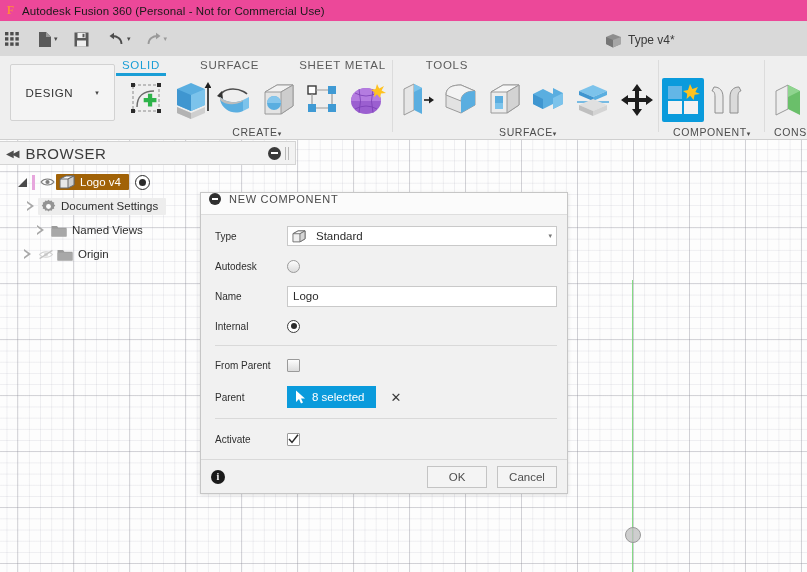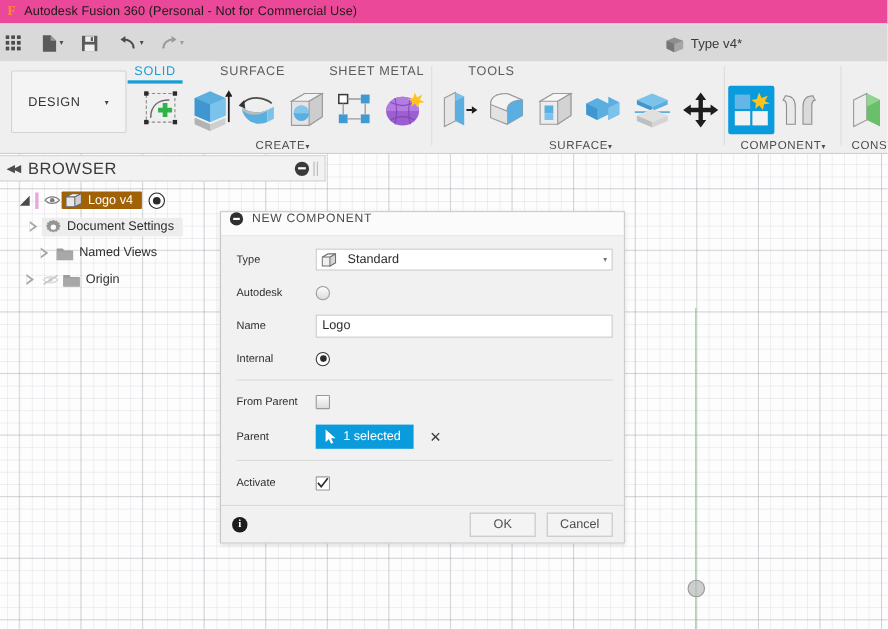--- a/index.html
+++ b/index.html
@@ -616,21 +616,21 @@
         </span>
       </div>
 
       <div class="frow" style="min-height:34px">
         <span class="flabel">Parent</span>
         <span class="fctl">
           <span class="sel-btn">
             <svg width="11" height="14" viewBox="0 0 11 14">
               <path d="M1 0.5 L1 12 L4 9 L6 13.5 L8 12.6 L6 8.4 L10 8.4 Z" fill="#ffffff"></path>
             </svg>
-            <span>1 selected</span>
+            <span>8 selected</span>
           </span>
           <span class="clear-x">✕</span>
         </span>
       </div>
 
       <div class="dlg-sep"></div>
 
       <div class="frow" style="min-height:32px">
         <span class="flabel">Activate</span>
         <span class="fctl">

